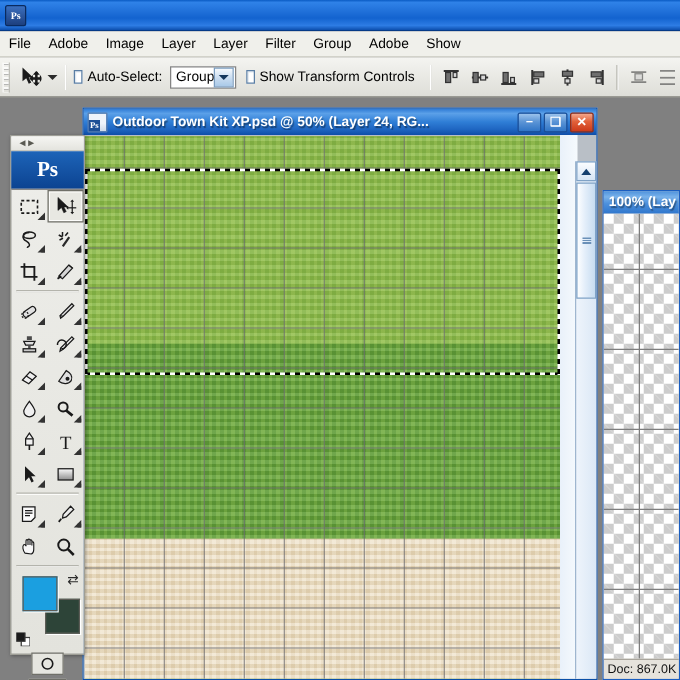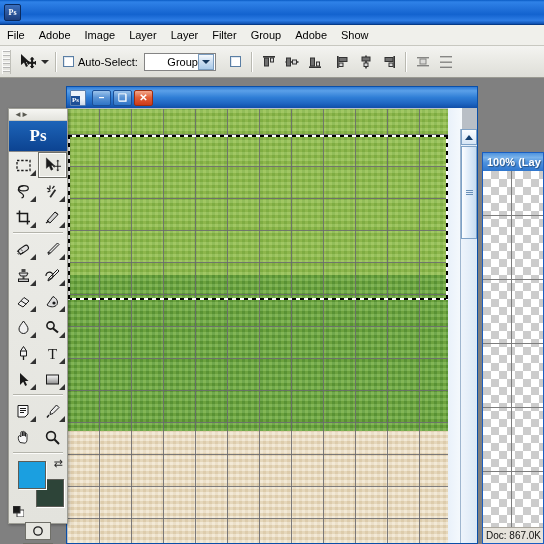--- a/index.html
+++ b/index.html
@@ -326,20 +326,21 @@
   <div class="opt-select">
     <div class="sel-val">Group</div>
     <div class="sel-btn">
       <div class="caret-dn"></div>
     </div>
   </div>
 
   <div style="width:14px"></div>
 
   <div class="chk"></div>
+  <div class="opt-label">Show Transform Controls</div>
 
   <div class="opt-sep"></div>
 
   <div class="align-group">
     <div class="align-btn">
       <svg width="16" height="16" viewBox="0 0 16 16">
           <rect x="2" y="2" width="12" height="1.6" fill="#333"></rect>
           <rect x="3.5" y="4" width="4" height="8" fill="#6f6f6f" stroke="#333"></rect>
           <rect x="9.5" y="4" width="3" height="4" fill="#d8d8d8" stroke="#333"></rect>
         </svg>
@@ -417,20 +418,21 @@
     <div class="gl" style="left:0;top:300px;width:100%;height:1px"></div>
   </div>
   <div id="bg-doc-status">Doc: 867.0K</div>
 </div>
 
 <div id="doc-win">
   <div id="doc-title">
     <div id="doc-icon">
       <span>Ps</span>
     </div>
+    <div id="doc-title-text">Outdoor Town Kit XP.psd @ 50% (Layer 24, RG...</div>
     <div class="winbtn">–</div>
     <div class="winbtn">❑</div>
     <div class="winbtn close">✕</div>
   </div>
 
   <div id="doc-body">
     <div id="doc-canvas">
       <div class="band" id="band-light"></div>
       <div class="band" id="band-dark"></div>
       <div class="band" id="band-sand"></div>

